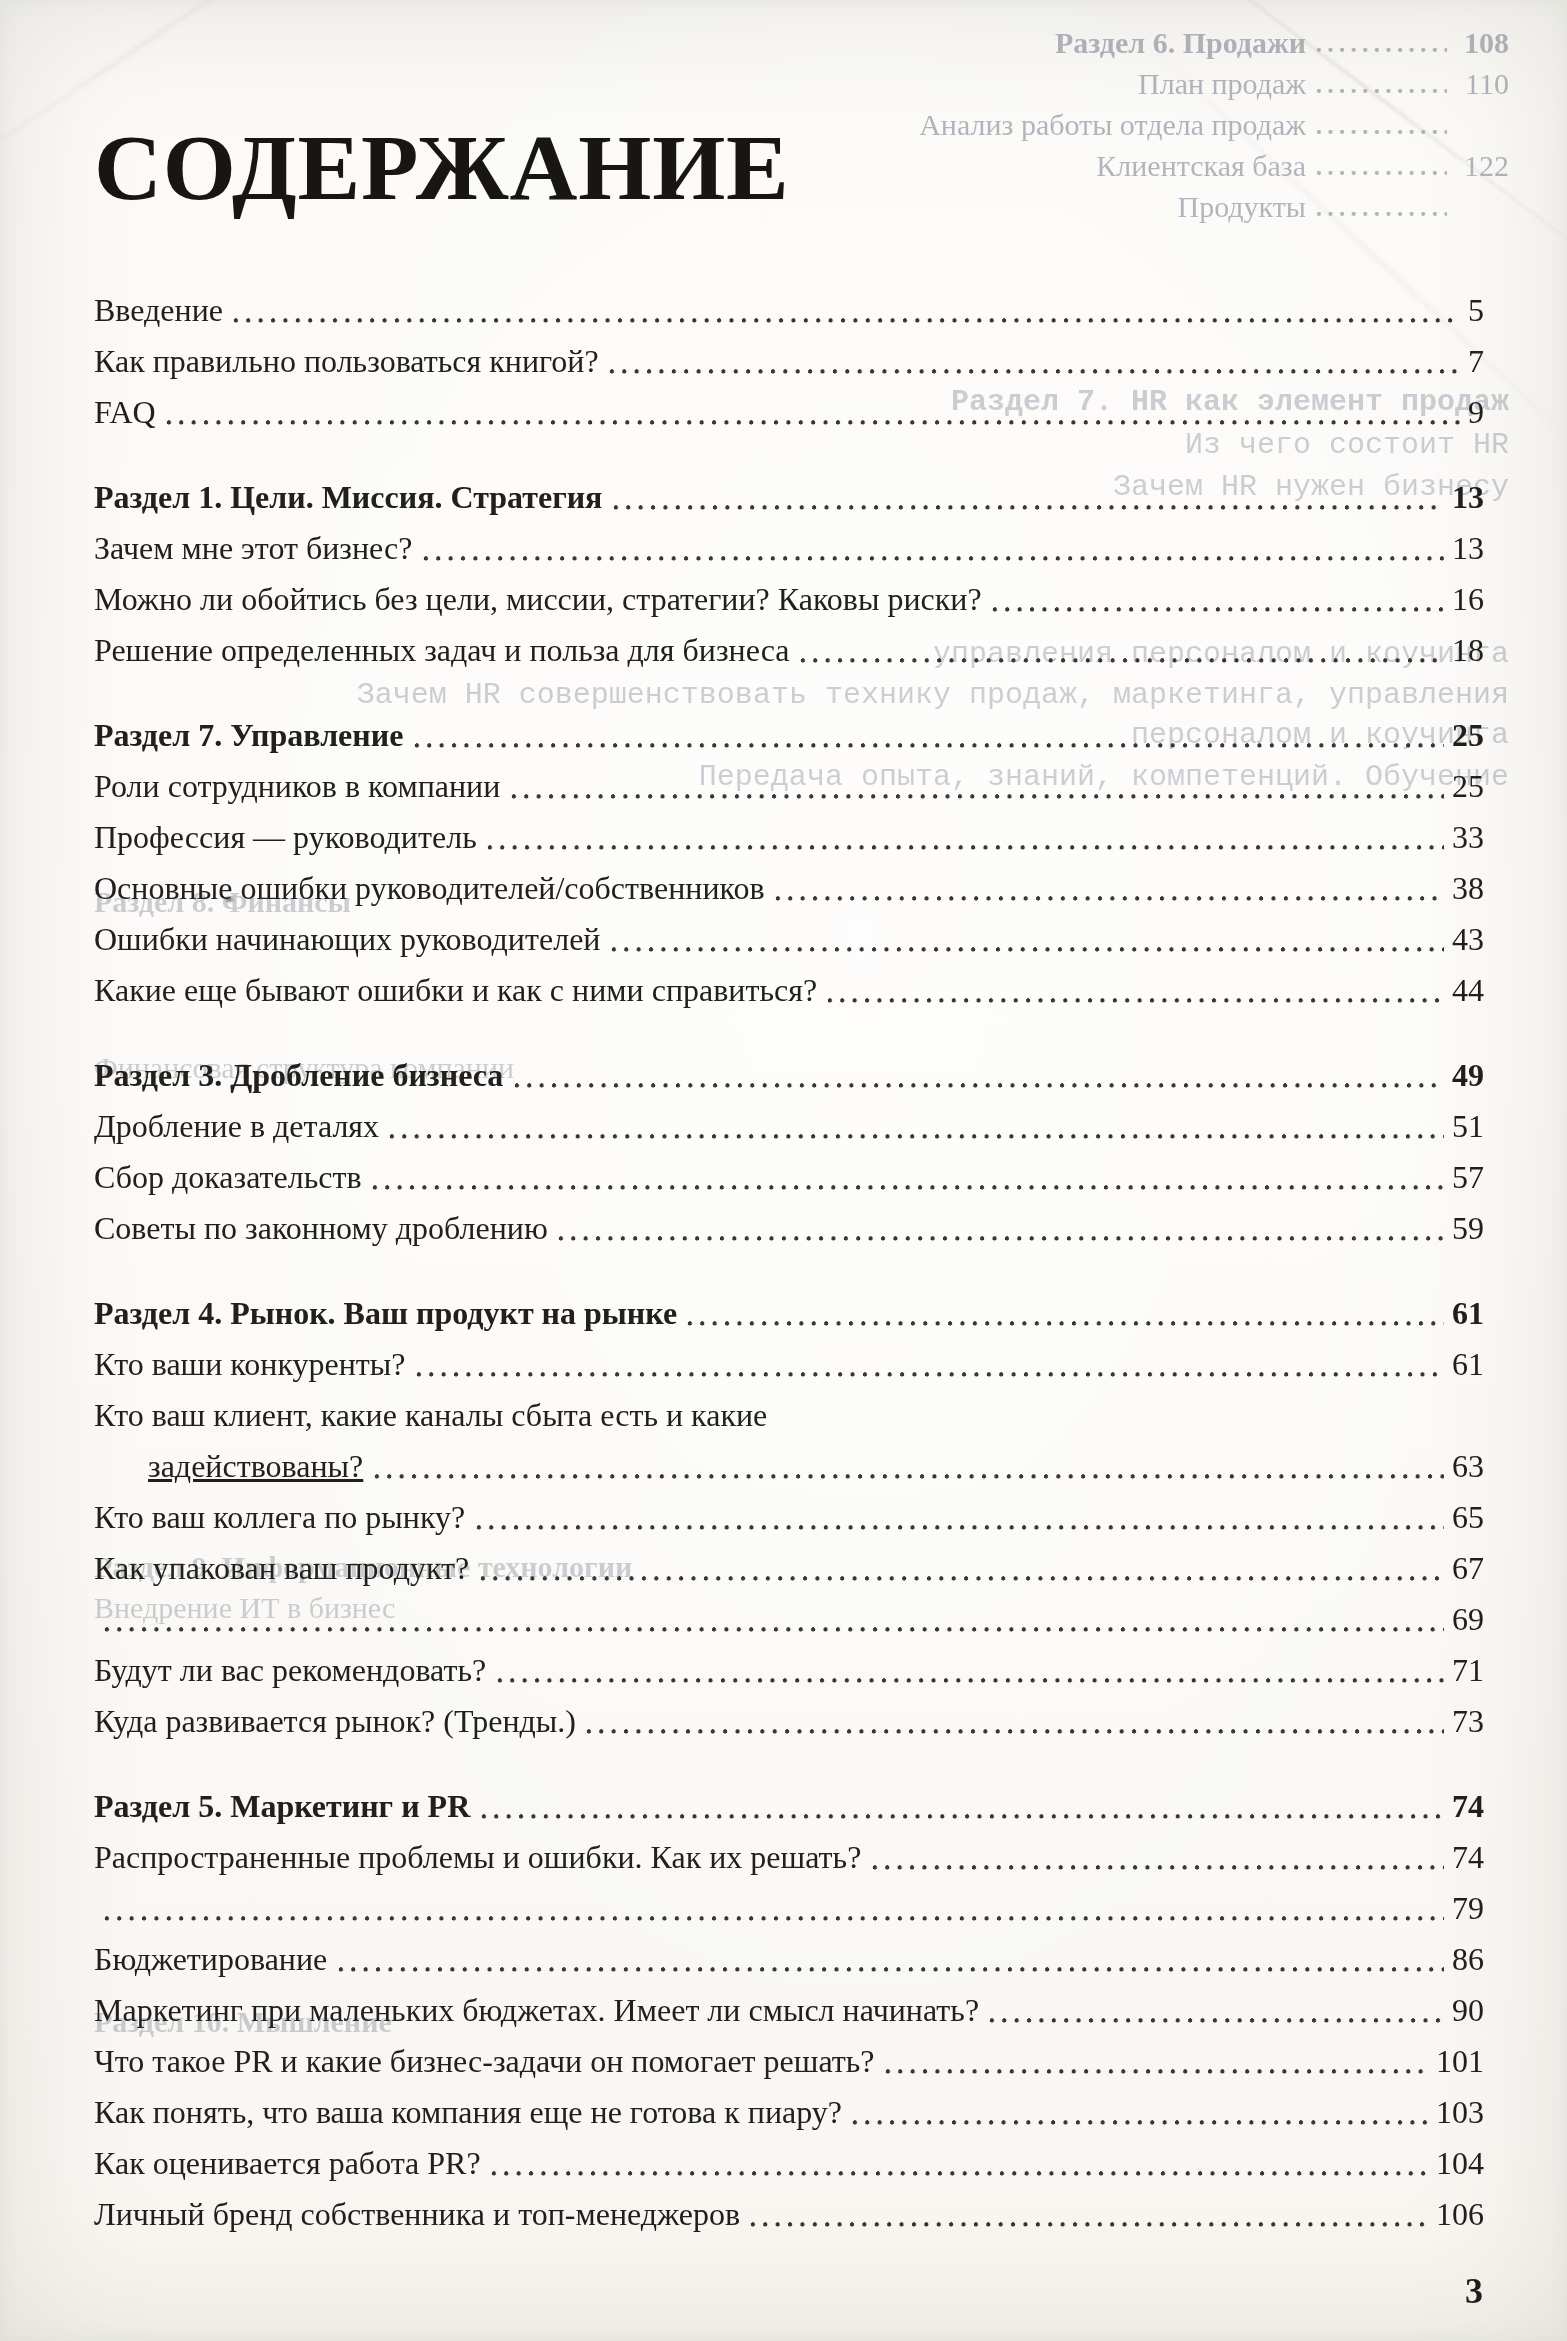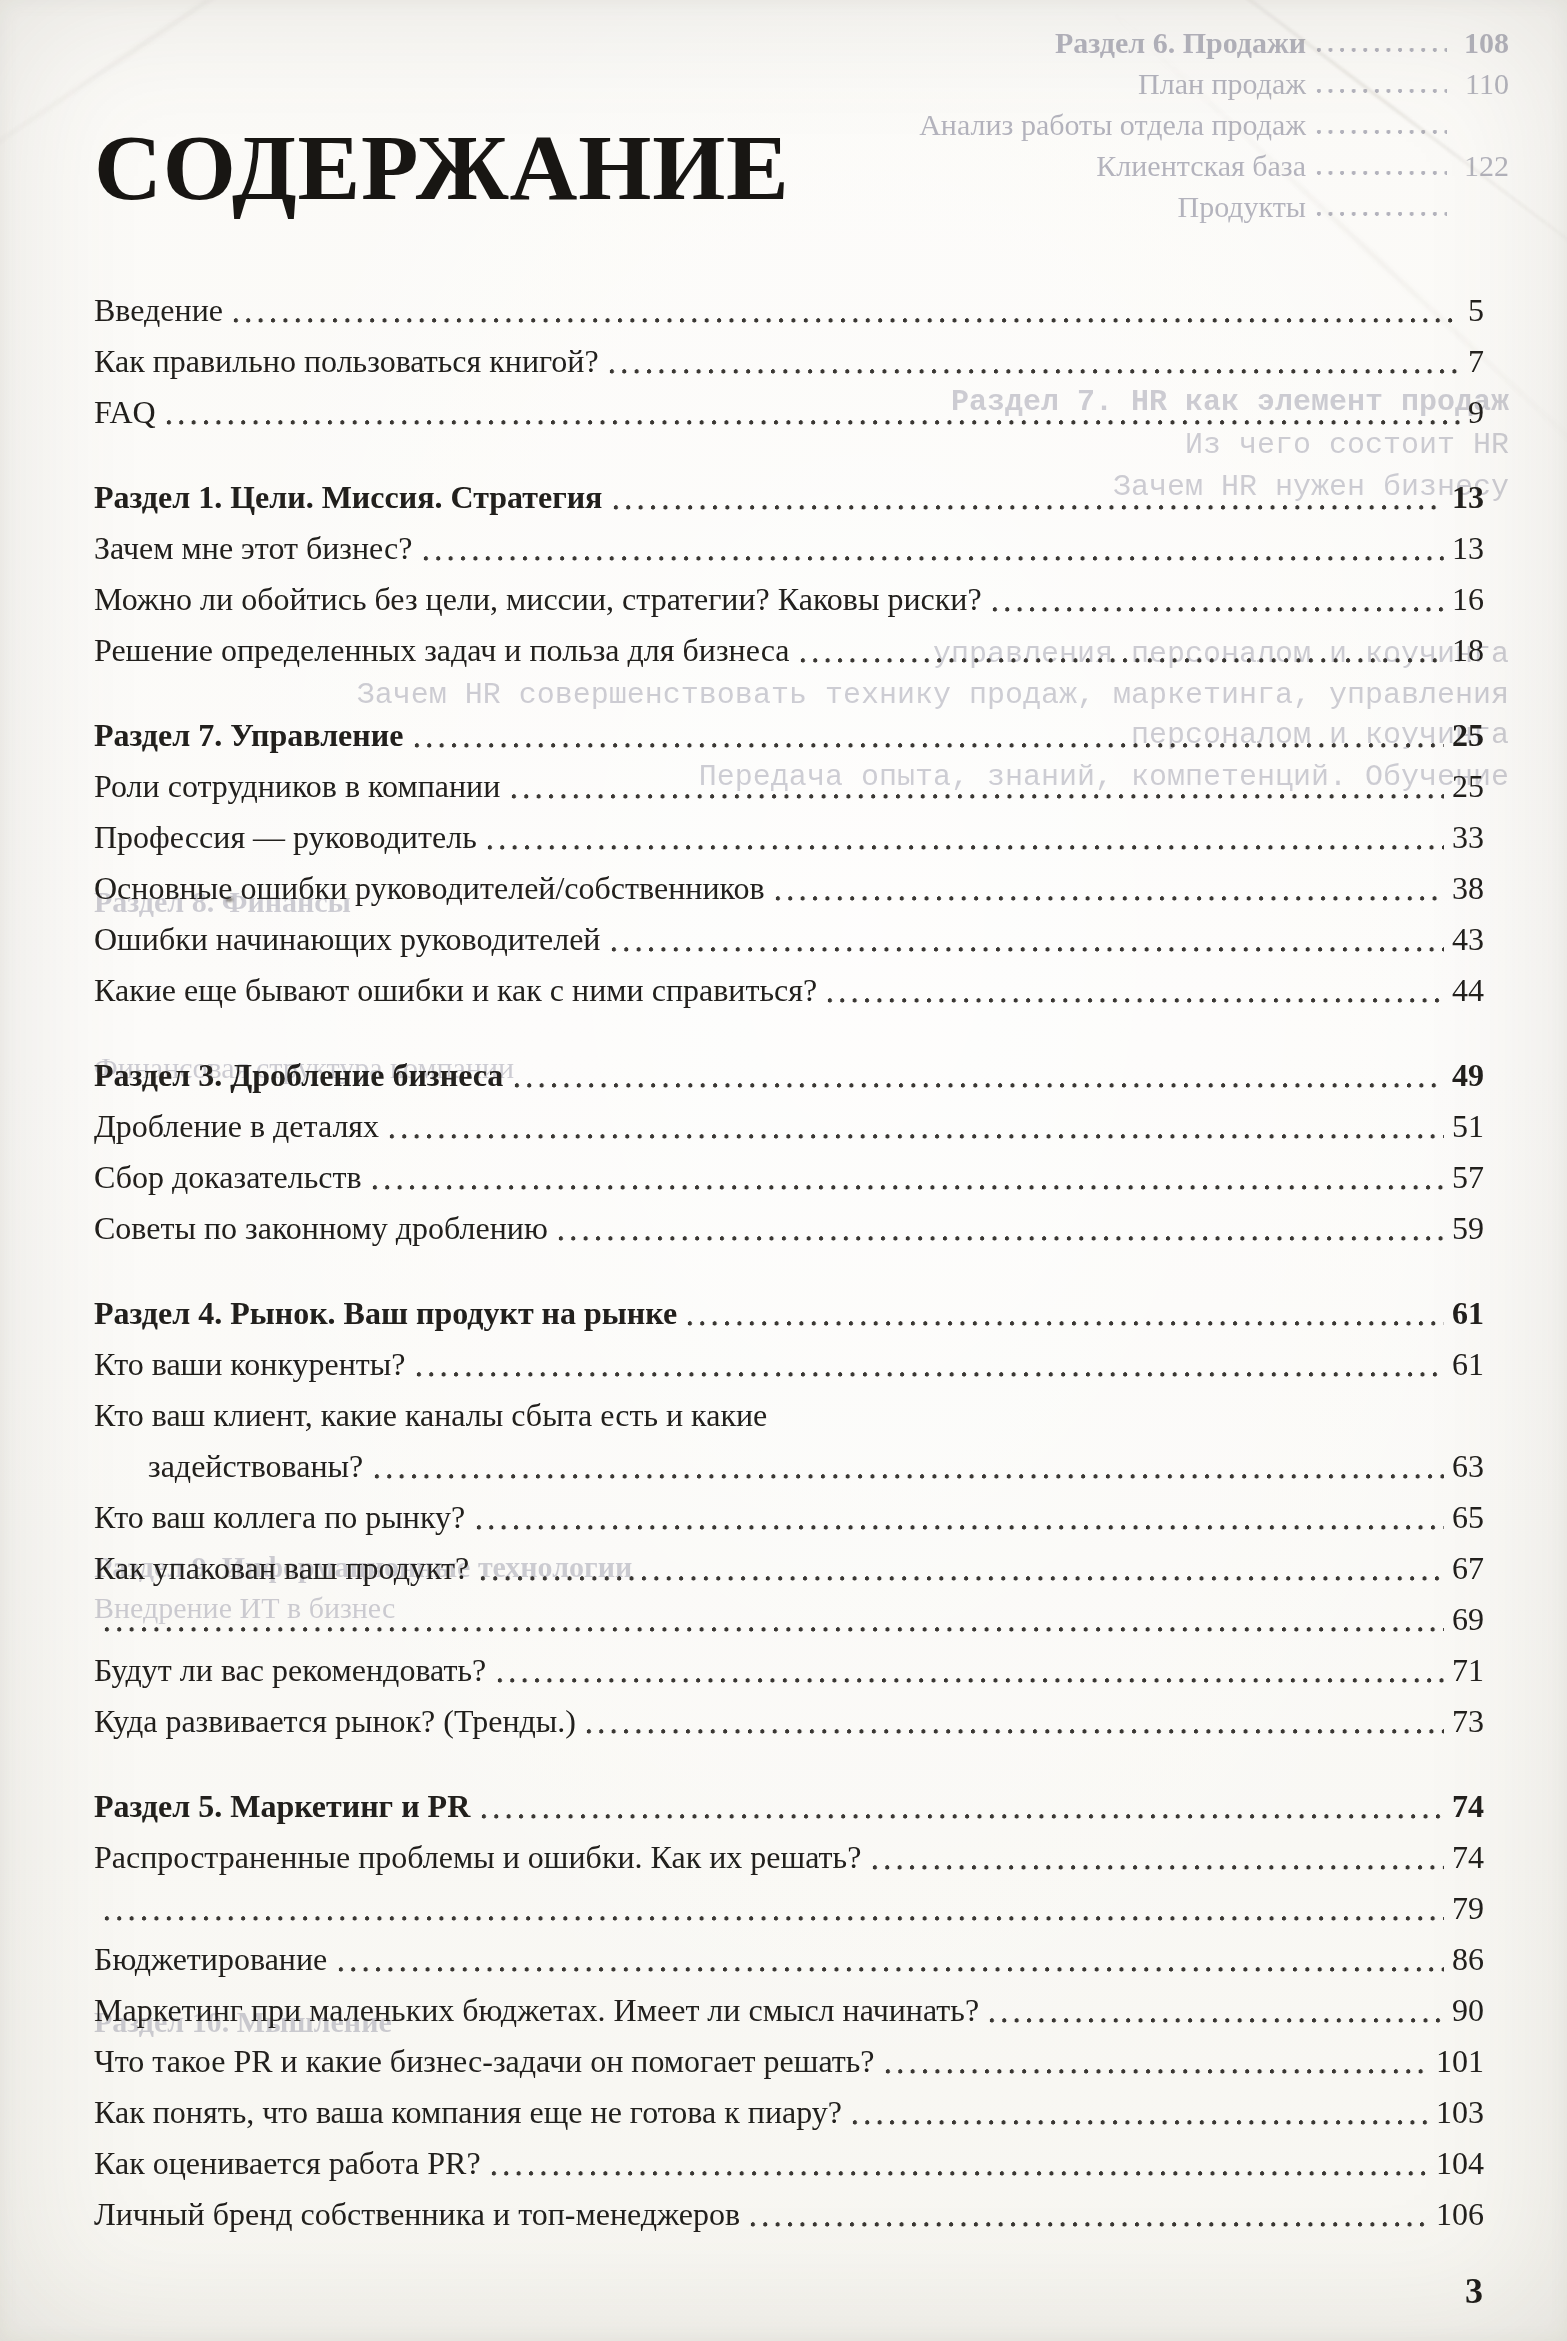--- a/index.html
+++ b/index.html
@@ -18,21 +18,21 @@
     box-shadow:inset 0 0 147px rgba(95,85,70,0.14), inset 0 0 20px rgba(120,110,95,0.08);
   }
   .content{position:absolute;left:94px;top:0;width:1390px;}
   .title{
     margin:115px 0 0 0;
     font-size:94px;line-height:1.12;font-weight:700;letter-spacing:0.8px;color:#181613;
   }
   .toc{margin-top:65px;font-size:32px;}
   .toc-row{display:flex;align-items:baseline;height:51px;line-height:51px;}
   .toc-row.heading{font-weight:700;margin-top:34px;}
-  .toc-row.indent .label{padding-left:54px;}
+  .toc-row.indent .label{padding-left:54px;text-decoration:underline;}
   .label{white-space:nowrap;}
   .leader{
     flex:1 1 auto;min-width:31px;height:10px;
     margin:0 7.7px 11px 9.3px;align-self:flex-end;
     background-image:radial-gradient(circle at 3.9px 5.4px,#3a3733 1.9px,rgba(0,0,0,0) 2.4px);
     background-size:12.4px 10px;background-repeat:repeat-x;
   }
   .pagenum{white-space:nowrap;}
   .folio{position:absolute;right:85px;top:2270px;font-size:36px;font-weight:700;color:#1d1b18;}
 

